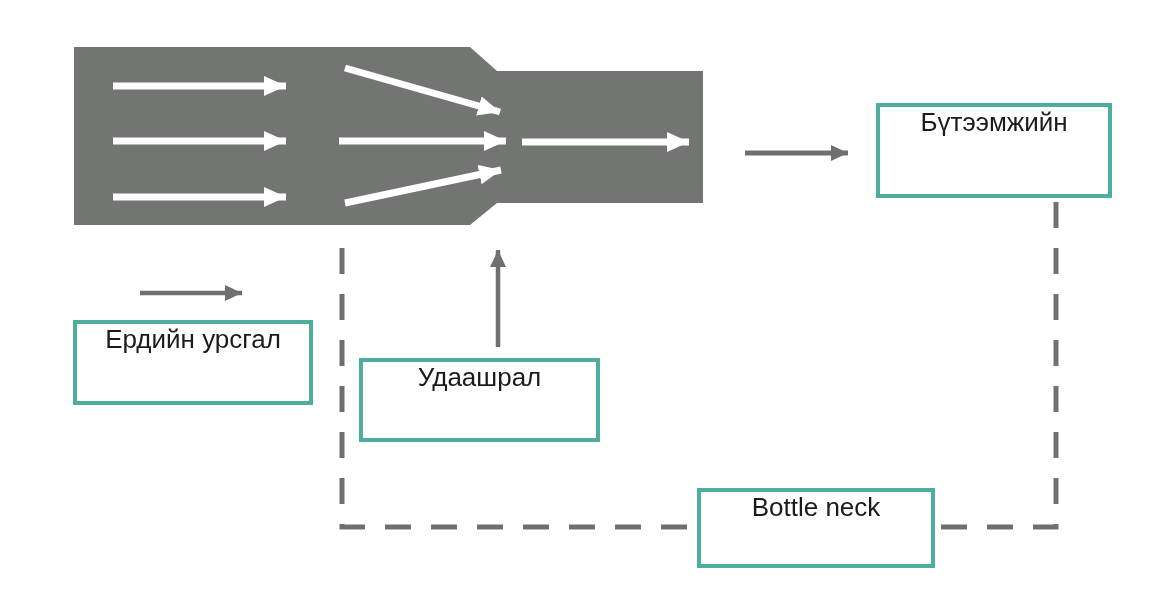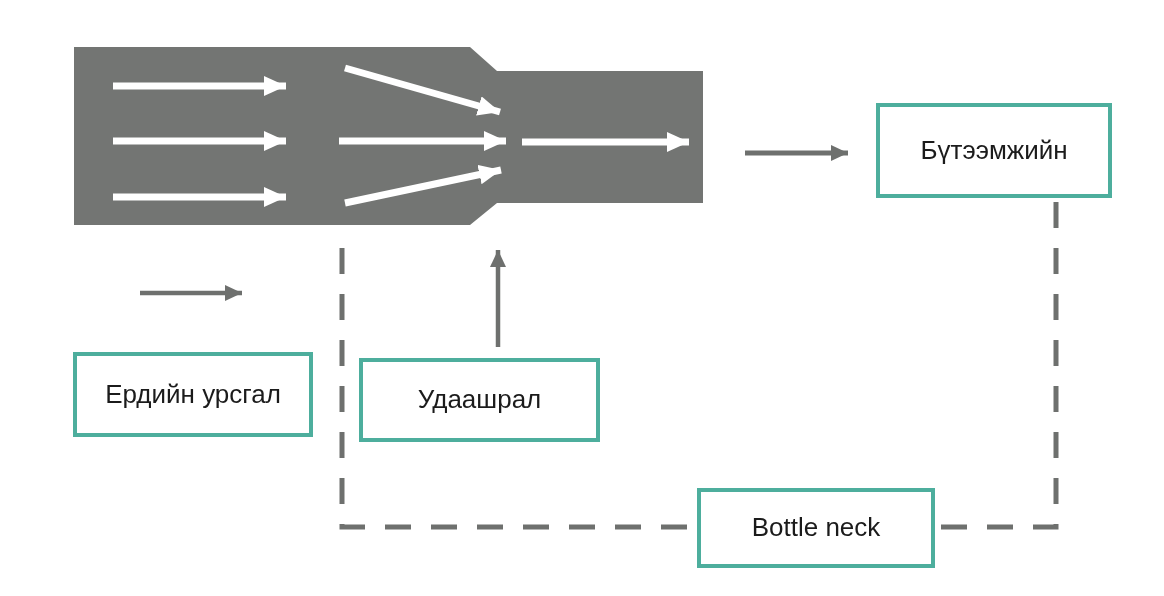--- a/index.html
+++ b/index.html
@@ -20,28 +20,27 @@
   .canvas svg{position:absolute;left:0;top:0;}
   .label-box{
     position:absolute;
     box-sizing:border-box;
     background:#fff;
     border:4px solid var(--accent-teal);
     color:var(--text-color);
     display:flex;
     flex-direction:column;
     align-items:center;
-    justify-content:center;
     text-align:center;
     font-size:26px;
     line-height:1.22;
     box-shadow:inset 0 0 0 2px #fff;
   }
   .box-productivity{left:876px;top:103px;width:236px;height:95px;}
-  .box-normal-flow{left:73px;top:320px;width:240px;height:85px;margin-top:32px;}
+  .box-normal-flow{left:73px;top:320px;width:240px;height:85px;}
   .box-slowdown{left:359px;top:358px;width:241px;height:84px;}
   .box-bottleneck{left:697px;top:488px;width:238px;height:80px;}
 </style>
 </head>
 <body>
 
 <div class="canvas">
 
   <svg width="1164" height="596" viewBox="0 0 1164 596">
     <defs>

